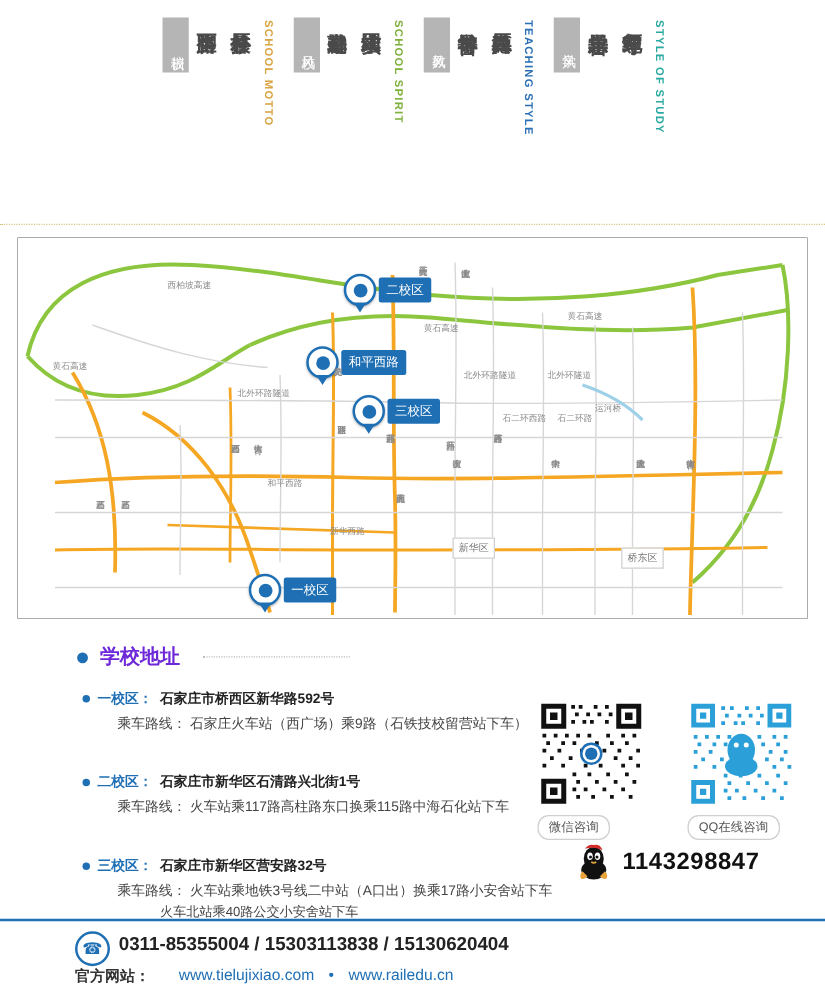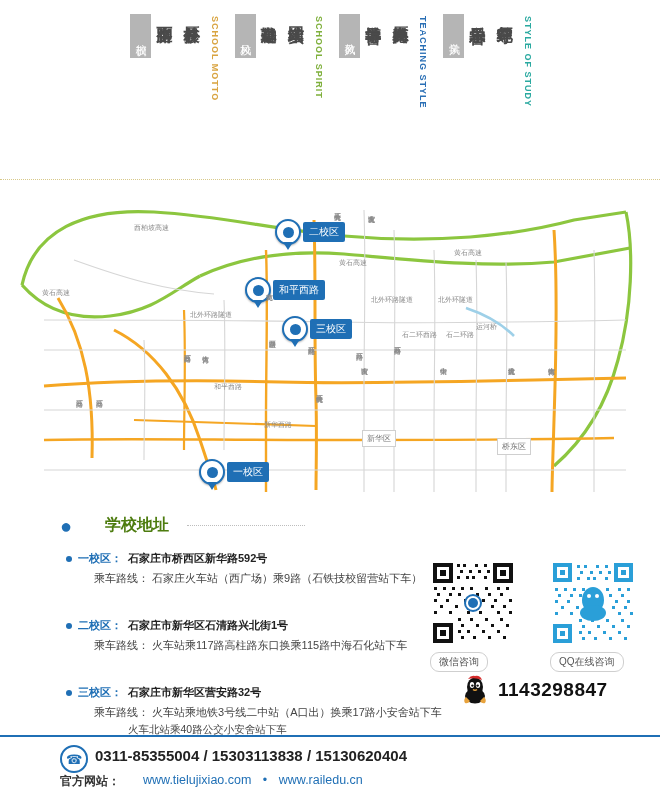--- a/index.html
+++ b/index.html
@@ -95,21 +95,21 @@
 
   
   .addr-section{
     position:absolute; left:0; top:505px; width:660px; height:230px;
   }
   .addr-head{
     position:absolute; left:60px; top:10px;
     display:flex; align-items:center; gap:8px;
   }
   .addr-head .loc-icon{ color:#1f6fb5; font-size:20px; line-height:1; }
-  .addr-head .title{ font-size:16px; font-weight:bold; color:#4d7c0f;margin-left:25px; }
+  .addr-head .title{ font-size:16px; font-weight:bold; color:#6d28d9; }
   .addr-head .rule{
     width:118px; border-top:1px dotted #bdbdbd; margin-left:10px;
   }
   .campus{ position:absolute; left:66px; font-size:11px; color:#444; }
   .campus .hdr{ display:flex; align-items:center; gap:6px; font-weight:bold; color:#222; }
   .campus .bullet{
     width:6px;height:6px;border-radius:50%;background:#1f6fb5;display:inline-block;
   }
   .campus .name{ color:#1f6fb5; }
   .campus .addr{ color:#222; }

